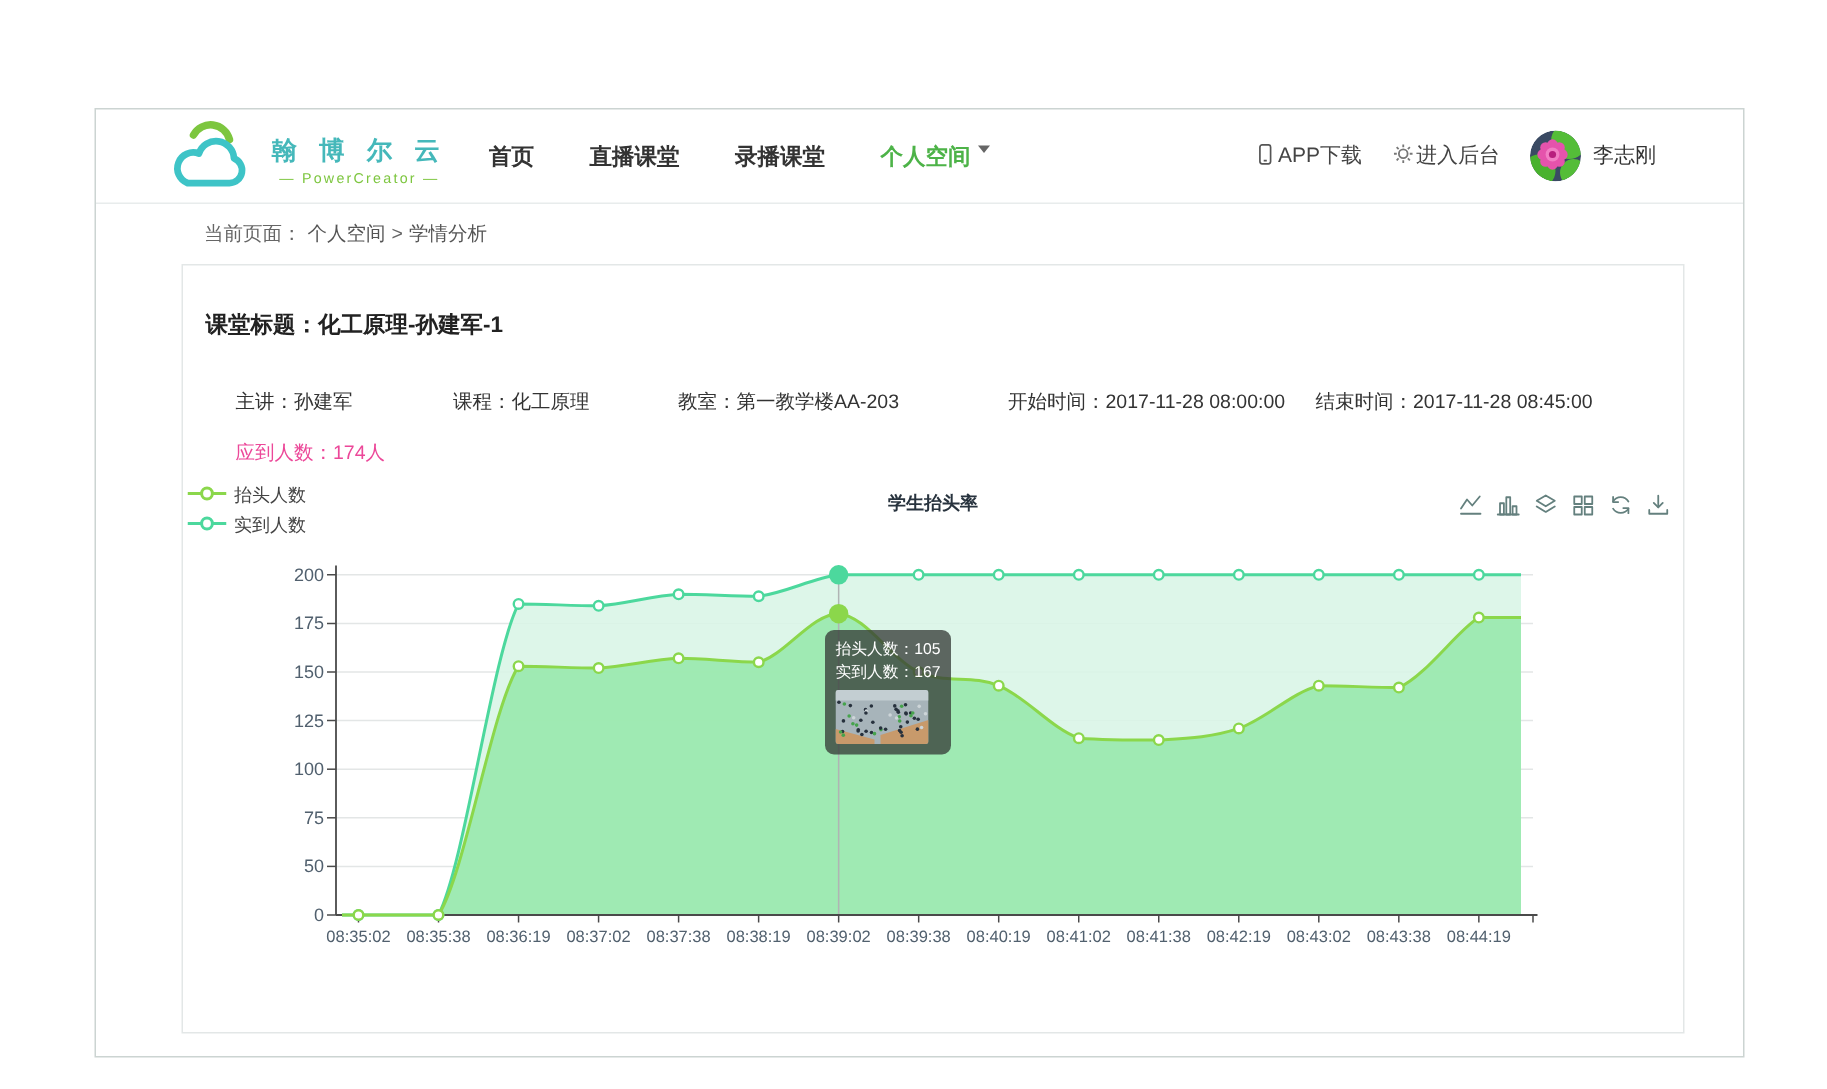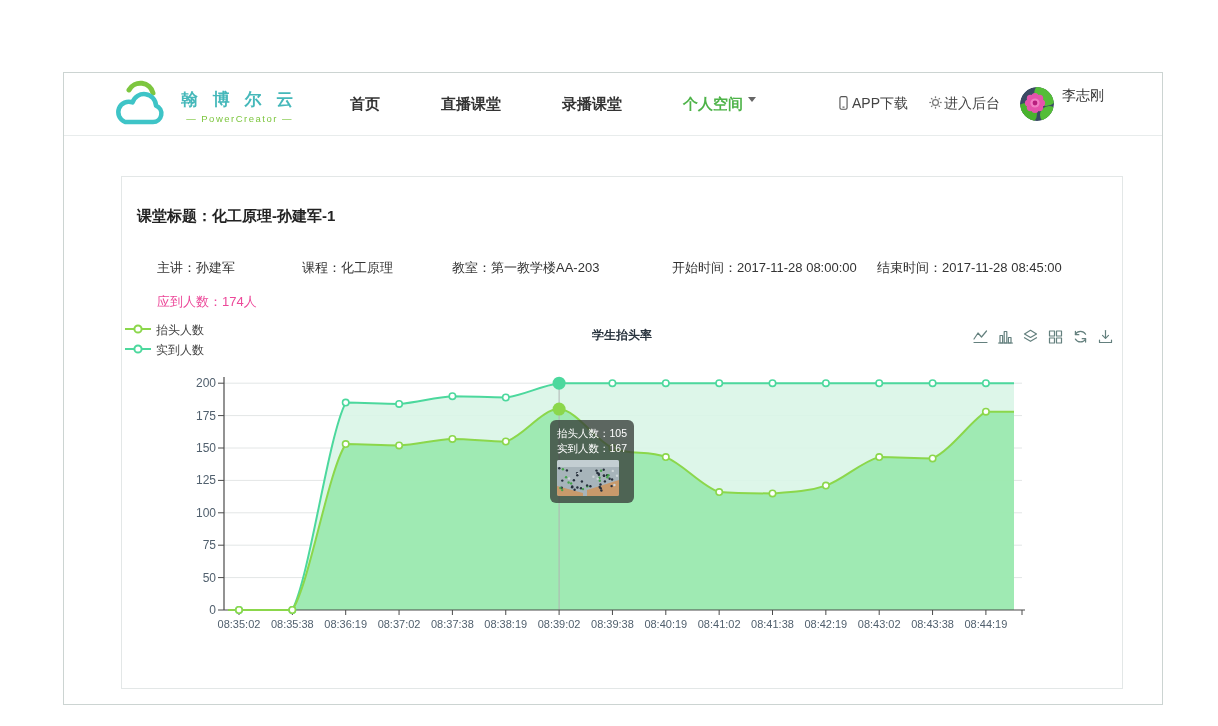--- a/index.html
+++ b/index.html
@@ -9,26 +9,26 @@
   }
   .window{position:absolute;left:63px;top:72px;width:1100px;height:633px;
     border:1px solid #ccd4d2;background:#fff;box-sizing:border-box;}
   
   .hdr{position:relative;height:62px;border-bottom:1px solid #e8ecec;}
   .logo{position:absolute;left:45px;top:5px;display:flex;align-items:center;cursor:pointer;}
   .logo-txt{margin-left:8px;}
   .brand{font-size:17px;color:#45b8ba;font-weight:700;letter-spacing:5px;white-space:nowrap;}
   .brand-sub{font-size:9.5px;color:#7dc63f;letter-spacing:1.5px;text-align:center;margin-top:2px;}
   .nav{position:absolute;left:262px;top:0;height:62px;display:flex;align-items:center;gap:37px;}
-  .nav-item{font-size:15px;color:#333;font-weight:700;cursor:pointer;display:flex;align-items:flex-start;gap:5px;white-space:nowrap;margin-left:24px;}
+  .nav-item{font-size:15px;color:#333;font-weight:700;cursor:pointer;display:flex;align-items:flex-start;gap:5px;white-space:nowrap;}
   .nav-item.active{color:#4db348;}
   .caret{width:0;height:0;border-left:4px solid transparent;border-right:4px solid transparent;border-top:5px solid #666;margin-top:2px;}
   .hdr-right{position:absolute;right:58px;top:0;height:62px;display:flex;align-items:center;gap:20px;}
   .hdr-action{display:flex;align-items:center;gap:1px;font-size:14px;color:#444;cursor:pointer;white-space:nowrap;}
-  .user{display:flex;align-items:flex-start;gap:8px;cursor:pointer;}
+  .user{display:flex;align-items:center;gap:8px;cursor:pointer;}
   .avatar{width:34px;height:34px;border-radius:50%;overflow:hidden;flex:0 0 auto;}
   .user-name{font-size:14px;color:#333;white-space:nowrap;}
   
   .crumb{position:absolute;left:0;top:63px;height:40px;line-height:40px;padding-left:72px;font-size:13px;color:#666;}
   .crumb span{margin-right:4px;}
   .crumb .lnk{color:#555;cursor:pointer;}
   .crumb .cur{color:#555;}
   
   .card{position:absolute;left:57px;top:103px;width:1002px;height:513px;border:1px solid #e3e7e7;background:#fff;box-sizing:border-box;}
   .lesson-title{position:absolute;left:15px;top:30px;font-size:15px;font-weight:700;color:#222;}
@@ -125,20 +125,23 @@
               <circle cx="15" cy="16" r="4.6" fill="#f27ec4"></circle>
               <circle cx="15" cy="16" r="2.4" fill="#b81f7e"></circle>
             </g>
           </svg>
         </span>
         <span class="user-name">李志刚</span>
       </div>
     </div>
   </div>
 
+  <div class="crumb">
+    <span>当前页面：</span><span class="lnk">个人空间</span><span>&gt;</span><span class="cur">学情分析</span>
+  </div>
 
   <div class="card">
     <div class="lesson-title">课堂标题：化工原理-孙建军-1</div>
     <div class="meta">
         <span style="left: 15px;">主讲：孙建军</span>
         <span style="left: 160px;">课程：化工原理</span>
         <span style="left: 310px;">教室：第一教学楼AA-203</span>
         <span style="left: 530px;">开始时间：2017-11-28 08:00:00</span>
         <span style="left: 735px;">结束时间：2017-11-28 08:45:00</span>
       </div>

